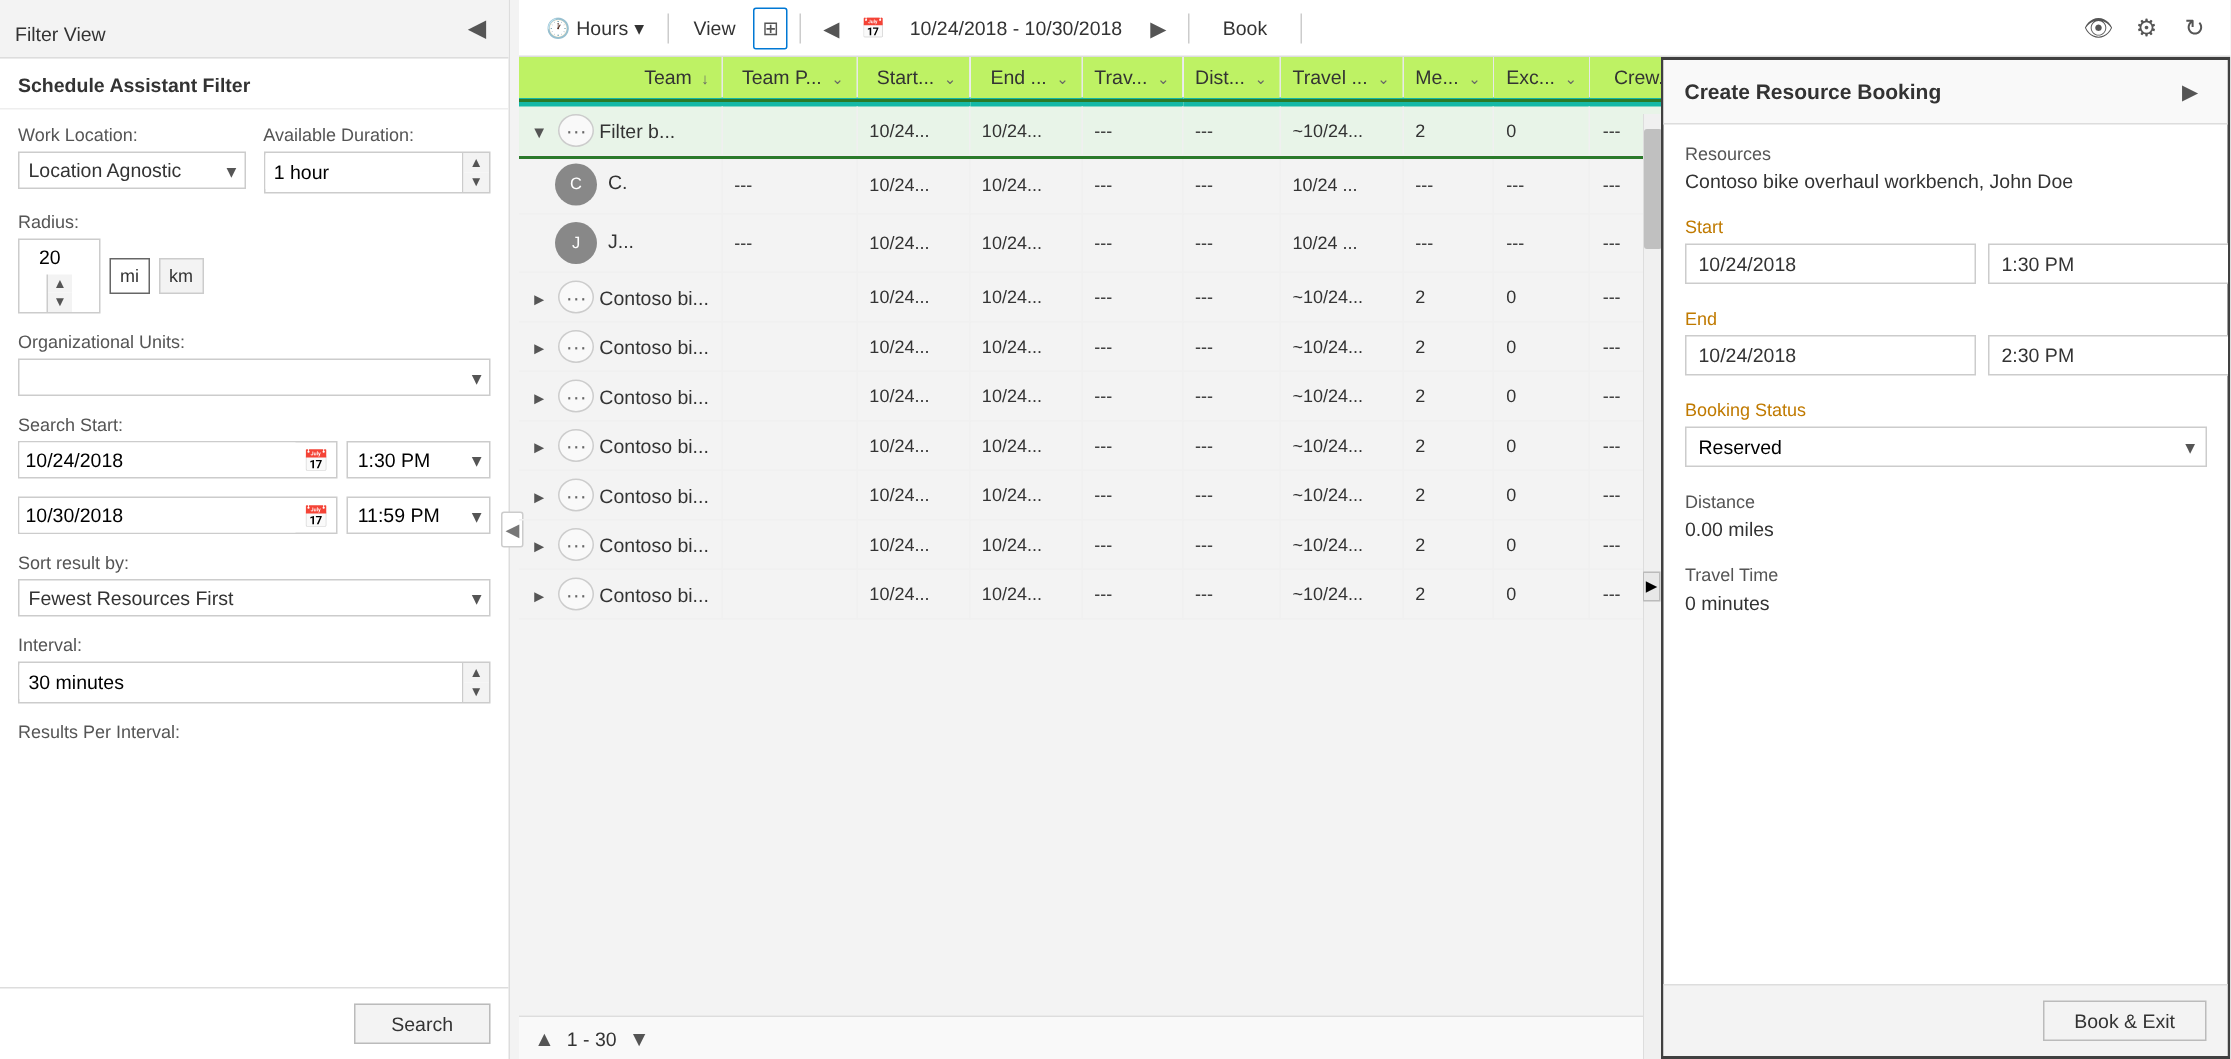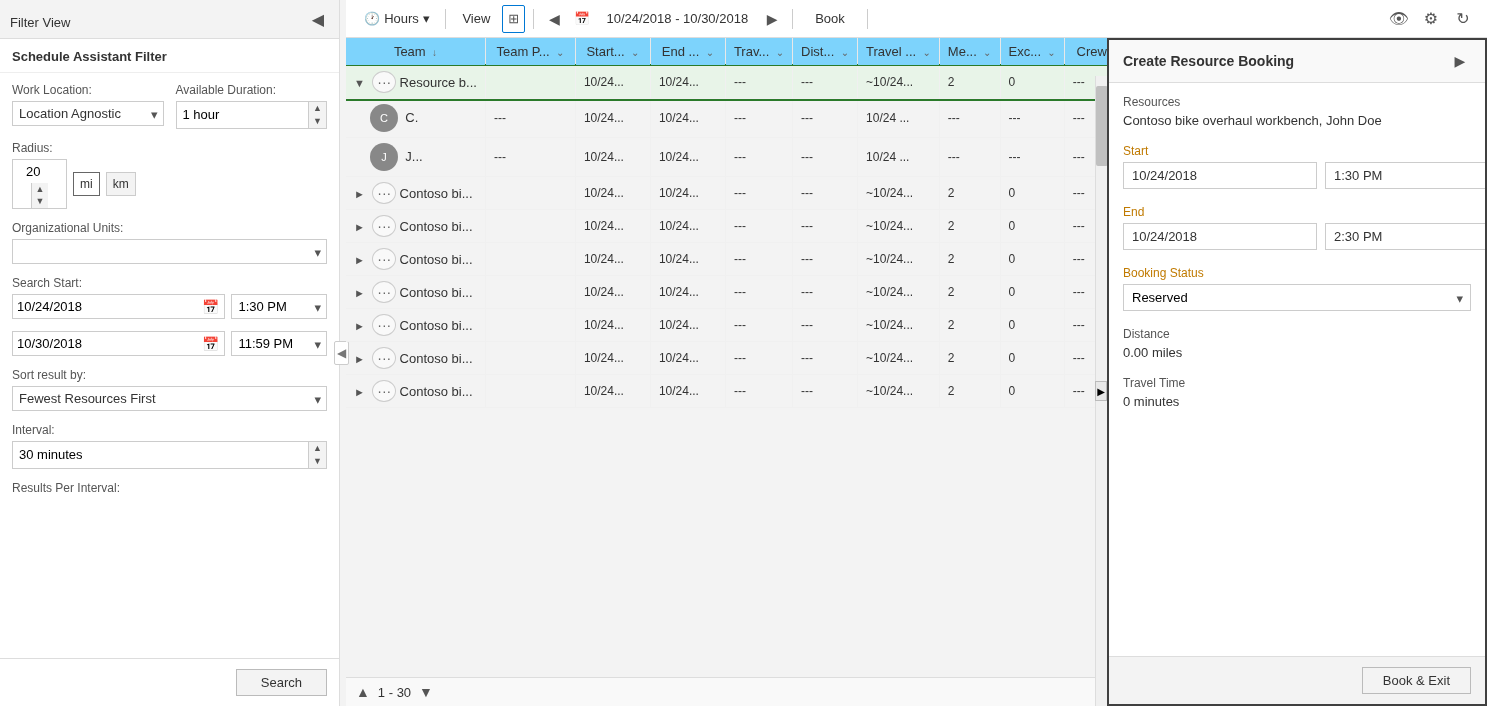--- a/index.html
+++ b/index.html
@@ -276,25 +276,25 @@
       font-size: 13px;
       color: #333;
     }
     .spacer { flex: 1; }
     .view-icon-btns { display: flex; gap: 4px; align-items: center; }
     .data-table {
       width: 100%;
       border-collapse: collapse;
     }
     .data-table th {
-      background: #7dd3fc;
-      border-bottom: 1px solid #14b8a6;
+      background: #bef264;
+      border-bottom: 6px solid #14b8a6;
       border-right: 1px solid #e8e8e8;
       padding: 6px 8px;
-      text-align: center;
+      text-align: right;
       font-weight: 500;
       font-size: 12px;
       color: #333;
       white-space: nowrap;
       position: relative;
       cursor: pointer;
     }
     .sort-arrow { font-size: 10px; color: #666; margin-left: 3px; }
     .data-table td {
       padding: 5px 8px;
@@ -694,21 +694,21 @@
                 </th>
 
               </tr>
             </thead>
             <tbody>
 
               <tr class="row-selected" style="outline:2px solid #2a7a2a;">
                 <td>
                   <span class="expand-icon">▼</span>
                   <span class="options-dots">···</span>
-                  <span> Resource b...</span>
+                  <span> Filter b...</span>
                 </td>
                 <td></td>
                 <td>10/24...</td>
                 <td>10/24...</td>
                 <td>---</td>
                 <td>---</td>
                 <td>~10/24...</td>
                 <td>2</td>
                 <td>0</td>
                 <td>---</td>

